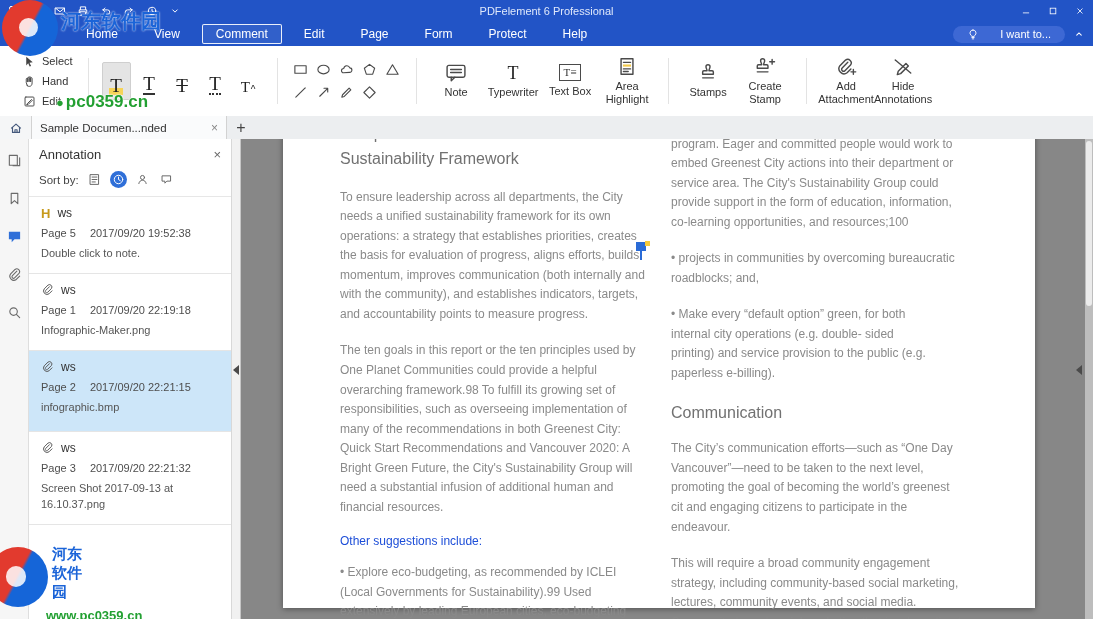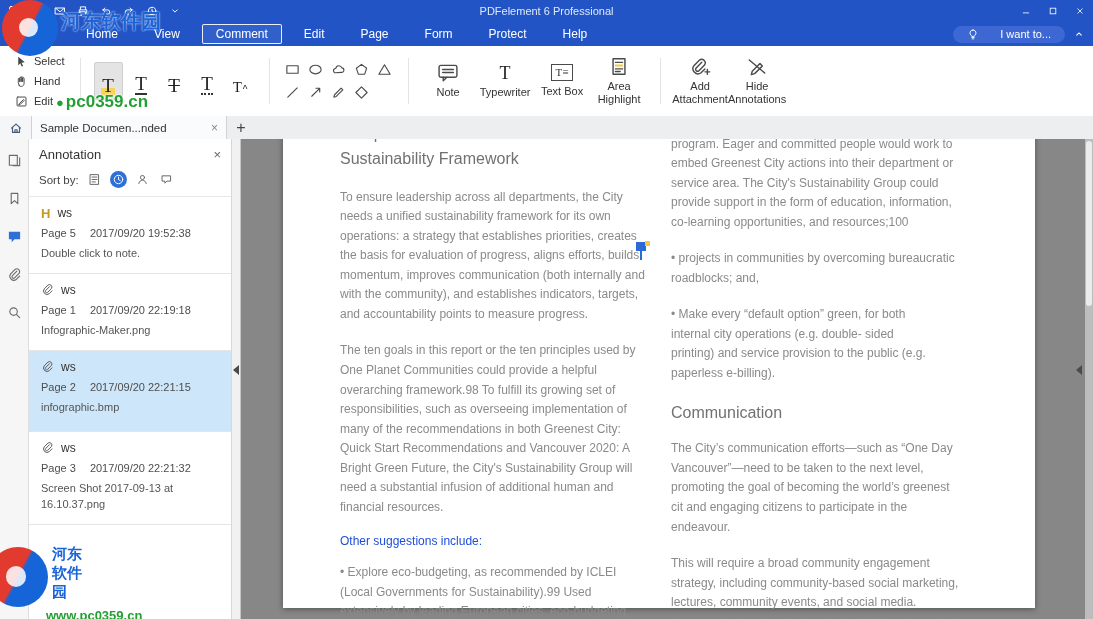--- a/index.html
+++ b/index.html
@@ -22,21 +22,21 @@
   .rtabs{display:flex;align-items:center;margin-left:72px;gap:8px;}
   .rtab{font-size:12px;padding:2px 13px;border-radius:2px;border:1px solid transparent;white-space:nowrap;}
   .rtab.active{border-color:rgba(255,255,255,.9);background:rgba(255,255,255,.07);}
   .iwant-pill{margin-left:auto;display:flex;align-items:center;gap:21px;background:#3d68d4;
     border-radius:11px;padding:2px 14px;font-size:11px;margin-right:28px;}
   .iwant-pill svg{width:12px;height:13px;fill:none;stroke:#fff;stroke-width:1.2;stroke-linecap:round;}
   .ribbon-collapse{position:absolute;right:8px;top:4px;}
   .ribbon-collapse svg{width:12px;height:12px;fill:none;stroke:#fff;stroke-width:1.4;stroke-linecap:round;}
 
   
-  .toolbar{position:absolute;left:0;top:46px;right:0;height:70px;background:#fff;
+  .toolbar{position:absolute;left:8px;top:46px;right:0;height:70px;background:#fff;
     border-bottom:1px solid #d5d5d5;display:flex;align-items:stretch;}
   .tgroup{display:flex;align-items:center;padding:0 12px;position:relative;}
   .tgroup+.tgroup::before{content:"";position:absolute;left:0;top:12px;bottom:12px;width:1px;background:#e3e3e3;}
   .tgroup svg.ico{fill:none;stroke:#4a4a4a;stroke-width:1.2;stroke-linecap:round;stroke-linejoin:round;}
   .mode-col{display:flex;flex-direction:column;justify-content:center;gap:3px;}
   .mode-row{display:flex;align-items:center;gap:6px;font-size:11px;color:#333;height:17px;padding:0 3px;}
   .mode-row svg{width:13px;height:13px;}
   .t-btn{width:27px;height:32px;display:flex;align-items:flex-end;justify-content:center;
     padding-bottom:4px;margin:0 2px;border:1px solid transparent;}
   .t-btn.selected{background:#e4e4e4;border-color:#cfcfcf;border-radius:2px;}
@@ -322,20 +322,36 @@
       <div class="big-btn">
         <svg class="ico" viewBox="0 0 16 16">
             <rect x="3" y="1.5" width="10" height="13"></rect>
             <rect x="4.6" y="6.3" width="6.8" height="1.8" fill="#f2c94c" stroke="none"></rect>
             <path d="M5 4.5h6M5 10h6M5 12.2h4"></path>
           </svg>
         <span>Area Highlight</span>
       </div>
     </div>
 
+    <div class="tgroup">
+      <div class="big-btn">
+        <svg class="ico" viewBox="0 0 16 16">
+            <path d="M6.3 3.2a1.7 1.7 0 1 1 3.4 0c0 1.3-.9 1.9-.9 3.3h2.7a1 1 0 0 1 1 1v2H3.5v-2a1 1 0 0 1 1-1h2.7c0-1.4-.9-2-.9-3.3z"></path>
+            <path d="M3.5 12.5h9"></path>
+          </svg>
+        <span>Stamps</span>
+      </div>
+      <div class="big-btn">
+        <svg class="ico" viewBox="0 0 18 16">
+            <path d="M5.3 3.2a1.7 1.7 0 1 1 3.4 0c0 1.3-.9 1.9-.9 3.3h2.7a1 1 0 0 1 1 1v2H2.5v-2a1 1 0 0 1 1-1h2.7c0-1.4-.9-2-.9-3.3z"></path>
+            <path d="M2.5 12.5h9 M15 2v4M13 4h4"></path>
+          </svg>
+        <span>Create Stamp</span>
+      </div>
+    </div>
 
     <div class="tgroup">
       <div class="big-btn">
         <svg class="ico" viewBox="0 0 18 16">
             <path d="M10.5 4.5 5.8 9.2a1.6 1.6 0 0 0 2.3 2.3l4.7-4.7a3 3 0 0 0-4.2-4.2L3.9 7.3a4.3 4.3 0 0 0 6 6l3.2-3.2 M15.2 10.5v4 M13.2 12.5h4"></path>
           </svg>
         <span>Add Attachment</span>
       </div>
       <div class="big-btn">
         <svg class="ico" viewBox="0 0 18 16">

